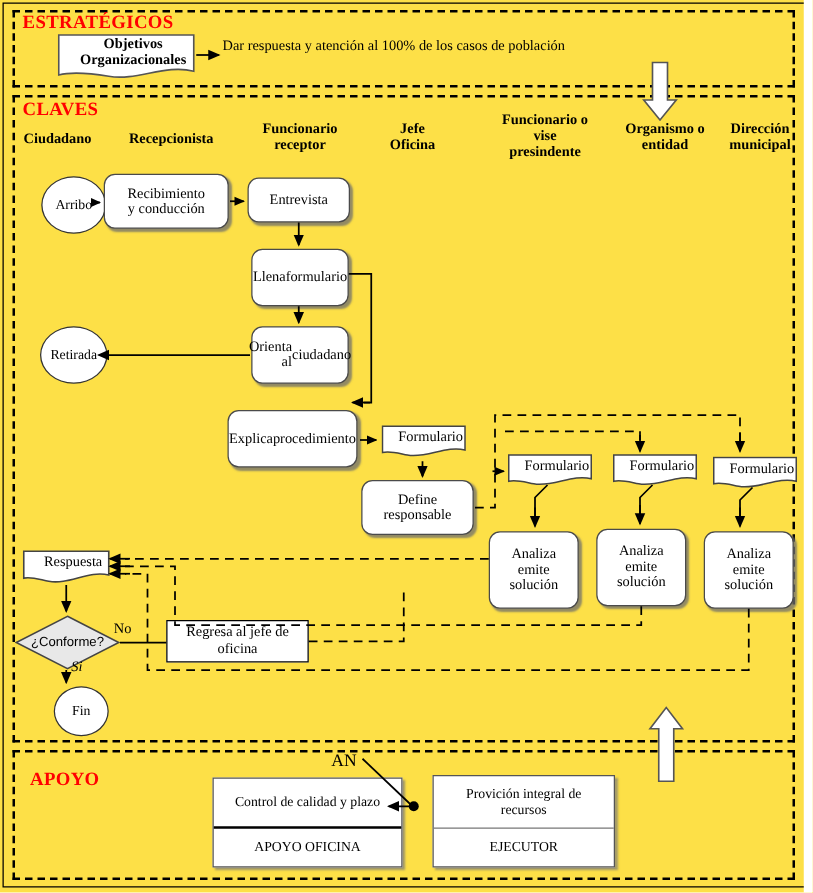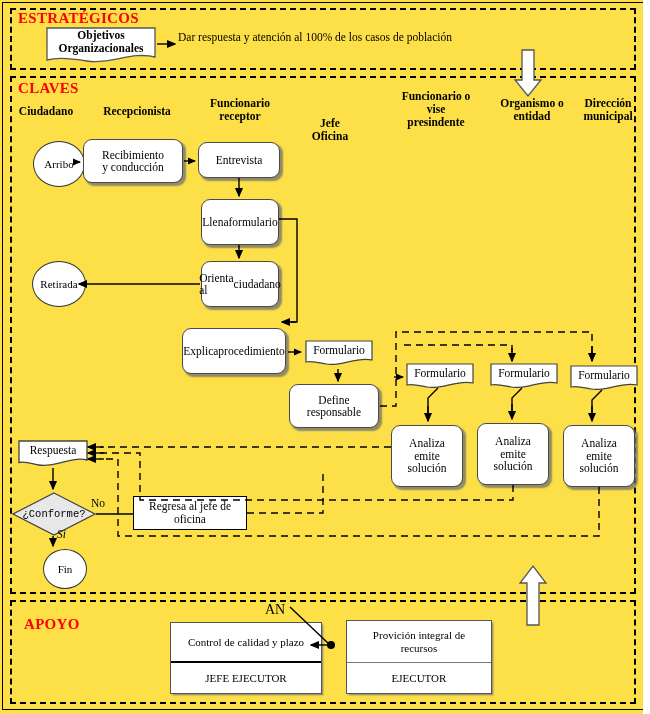--- a/index.html
+++ b/index.html
@@ -12,44 +12,44 @@
   
   .band{position:absolute;border:2px dashed #000;box-sizing:border-box;}
 
   .band-label{position:absolute;color:#ff0000;font-weight:bold;font-size:15px;letter-spacing:.3px;font-family:"Liberation Serif",serif;}
 
   .col-head{position:absolute;font-weight:bold;font-size:11.5px;text-align:center;line-height:13px;color:#000;font-family:"Liberation Serif",serif;}
 
   
   .pbox{position:absolute;box-sizing:border-box;border:1.2px solid #4a4a4a;border-radius:9px;background:#fff;
         box-shadow:2.2px 2.2px 1.6px rgba(110,110,110,.75);
-        display:flex;align-items:center;justify-content:center;text-align:left;
+        display:flex;align-items:center;justify-content:center;text-align:right;
         font-size:11.5px;line-height:12.5px;color:#000;font-family:"Liberation Serif",serif;}
 
   
   .circ{position:absolute;box-sizing:border-box;border:1.2px solid #333;border-radius:50%;background:#fff;
         display:flex;align-items:center;justify-content:center;text-align:center;
         font-size:11px;color:#000;font-family:"Liberation Serif",serif;margin-left:12px;}
 
   
   .rect{position:absolute;box-sizing:border-box;border:1.4px solid #000;background:#fff;
         display:flex;align-items:center;justify-content:center;text-align:center;
         font-size:11.5px;line-height:13px;color:#000;font-family:"Liberation Serif",serif;}
 
   
-  .doc{position:absolute;}
+  .doc{position:absolute;padding-left:11px;}
   .doc svg{position:absolute;left:0;top:0;}
   .doc .doc-txt{position:absolute;left:0;top:0;width:100%;display:flex;align-items:center;justify-content:center;
        text-align:center;font-size:11.5px;line-height:13px;color:#000;font-family:"Liberation Serif",serif;}
 
   
   .dia{position:absolute;}
   .dia svg{position:absolute;left:0;top:0;}
   .dia .dia-txt{position:absolute;left:0;top:0;width:100%;height:100%;display:flex;align-items:center;justify-content:center;
-       text-align:left;font-size:10.5px;color:#000;font-family:Liberation Mono, monospace;}
+       text-align:left;font-size:10.5px;color:#000;font-family:Liberation Sans, sans-serif;}
 
   
   .card{position:absolute;box-sizing:border-box;border:1.2px solid #555;background:#fff;
         box-shadow:2.2px 2.2px 1.6px rgba(120,120,120,.7);}
   .card .top{box-sizing:border-box;display:flex;align-items:center;justify-content:center;text-align:center;
         font-size:11px;line-height:13px;padding:0 3px;font-family:"Liberation Serif",serif;}
   .card .bot{box-sizing:border-box;display:flex;align-items:center;justify-content:center;text-align:center;
         font-size:11px;font-family:"Liberation Serif",serif;}
 
   .free-txt{position:absolute;font-size:11.5px;color:#000;font-family:"Liberation Serif",serif;}
@@ -86,21 +86,21 @@
   <div class="col-head" style="left:6px;top:105px;width:80px;">
     <div>Ciudadano</div>
   </div>
   <div class="col-head" style="left:85px;top:105px;width:104px;">
     <div>Recepcionista</div>
   </div>
   <div class="col-head" style="left:192px;top:97px;width:96px;">
     <div>Funcionario</div>
     <div>receptor</div>
   </div>
-  <div class="col-head" style="left:292px;top:97px;width:76px;margin-top:20px;">
+  <div class="col-head" style="left:292px;top:97px;width:76px;">
     <div>Jefe</div>
     <div>Oficina</div>
   </div>
   <div class="col-head" style="left:386px;top:90px;width:100px;">
     <div>Funcionario o</div>
     <div>vise</div>
     <div>presindente</div>
   </div>
   <div class="col-head" style="left:488px;top:97px;width:88px;">
     <div>Organismo o</div>
@@ -232,21 +232,21 @@
     <span>Fin</span>
   </div>
 
   <div class="free-txt" style="left:265px;top:602px;font-size:14px;">AN</div>
 
   <div class="card" style="left:170px;top:622px;width:152px;height:72px;">
     <div class="top" style="height:40px;border-bottom:2.6px solid #000;">
       <span>Control de calidad y plazo</span>
     </div>
     <div class="bot" style="height:30px;">
-      <span>JEFE EJECUTOR</span>
+      <span>APOYO OFICINA</span>
     </div>
   </div>
 
   <div class="card" style="left:346px;top:620px;width:146px;height:74px;">
     <div class="top" style="height:42px;border-bottom:1.2px solid #777;flex-direction:column;">
       <span>Provición integral de</span>
       <span>recursos</span>
     </div>
     <div class="bot" style="height:30px;">
       <span>EJECUTOR</span>

